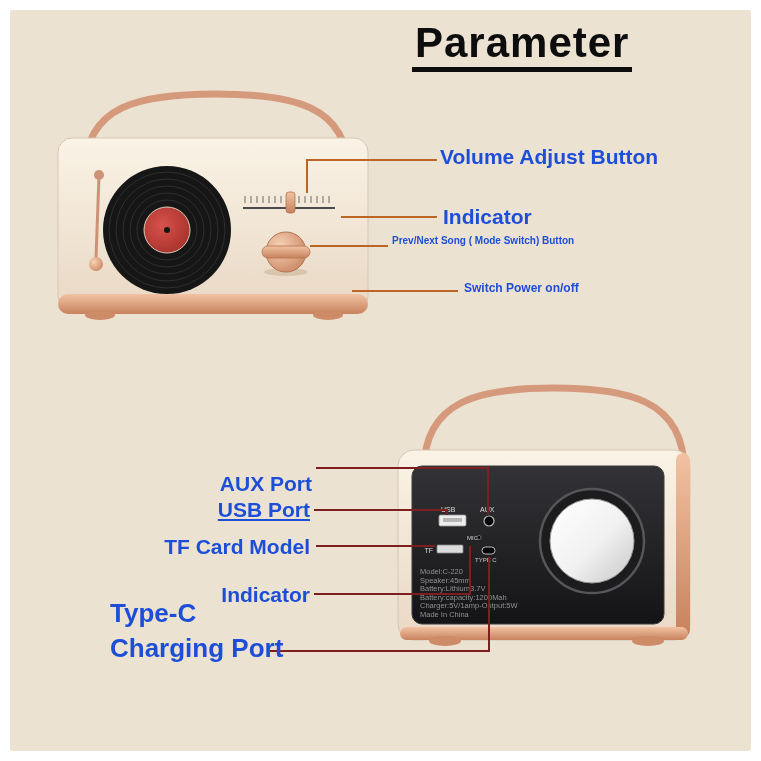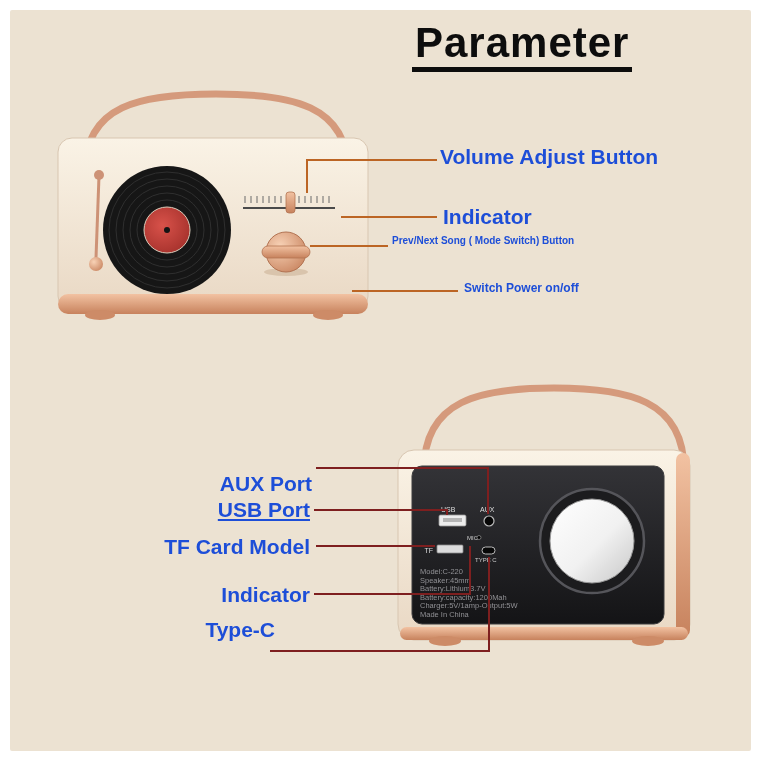--- a/index.html
+++ b/index.html
@@ -12,21 +12,21 @@
   .label{position:absolute;font-weight:700;color:#1d4ed8;white-space:nowrap;}
   .lbl-volume{left:440px;top:145px;font-size:21px;}
   .lbl-indicator-front{left:443px;top:205px;font-size:21px;}
   .lbl-prevnext{left:392px;top:235px;font-size:10px;}
   .lbl-power{left:464px;top:281px;font-size:12px;}
   .lbl-right{text-align:right;}
   .lbl-aux{left:150px;top:456px;width:162px;font-size:21px;margin-top:16px;}
   .lbl-usb{left:150px;top:498px;width:160px;font-size:21px;text-decoration:underline;}
   .lbl-tf{left:120px;top:535px;width:190px;font-size:21px;}
   .lbl-indicator-back{left:150px;top:583px;width:160px;font-size:21px;}
-  .lbl-typec{left:110px;top:616px;width:165px;text-align:right;font-size:21px;line-height:1.35;}
+  .lbl-typec{left:110px;top:596px;width:165px;text-align:left;font-size:26px;line-height:1.35;}
 </style>
 </head>
 <body>
 
 <div class="page">
   <div class="bg"></div>
 
   <svg class="scene" viewBox="0 0 761 761">
     <defs>
       <linearGradient id="bodyGrad" x1="0" y1="0" x2="0" y2="1">
@@ -162,14 +162,15 @@
   <div class="label lbl-indicator-front">Indicator</div>
   <div class="label lbl-prevnext">Prev/Next Song ( Mode Switch) Button</div>
   <div class="label lbl-power">Switch Power on/off</div>
 
   <div class="label lbl-right lbl-aux">AUX Port</div>
   <div class="label lbl-right lbl-usb">USB Port</div>
   <div class="label lbl-right lbl-tf">TF Card Model</div>
   <div class="label lbl-right lbl-indicator-back">Indicator</div>
   <div class="label lbl-typec">
     <div>Type-C</div>
+    <div>Charging Port</div>
   </div>
 </div>
 
 </body></html>

